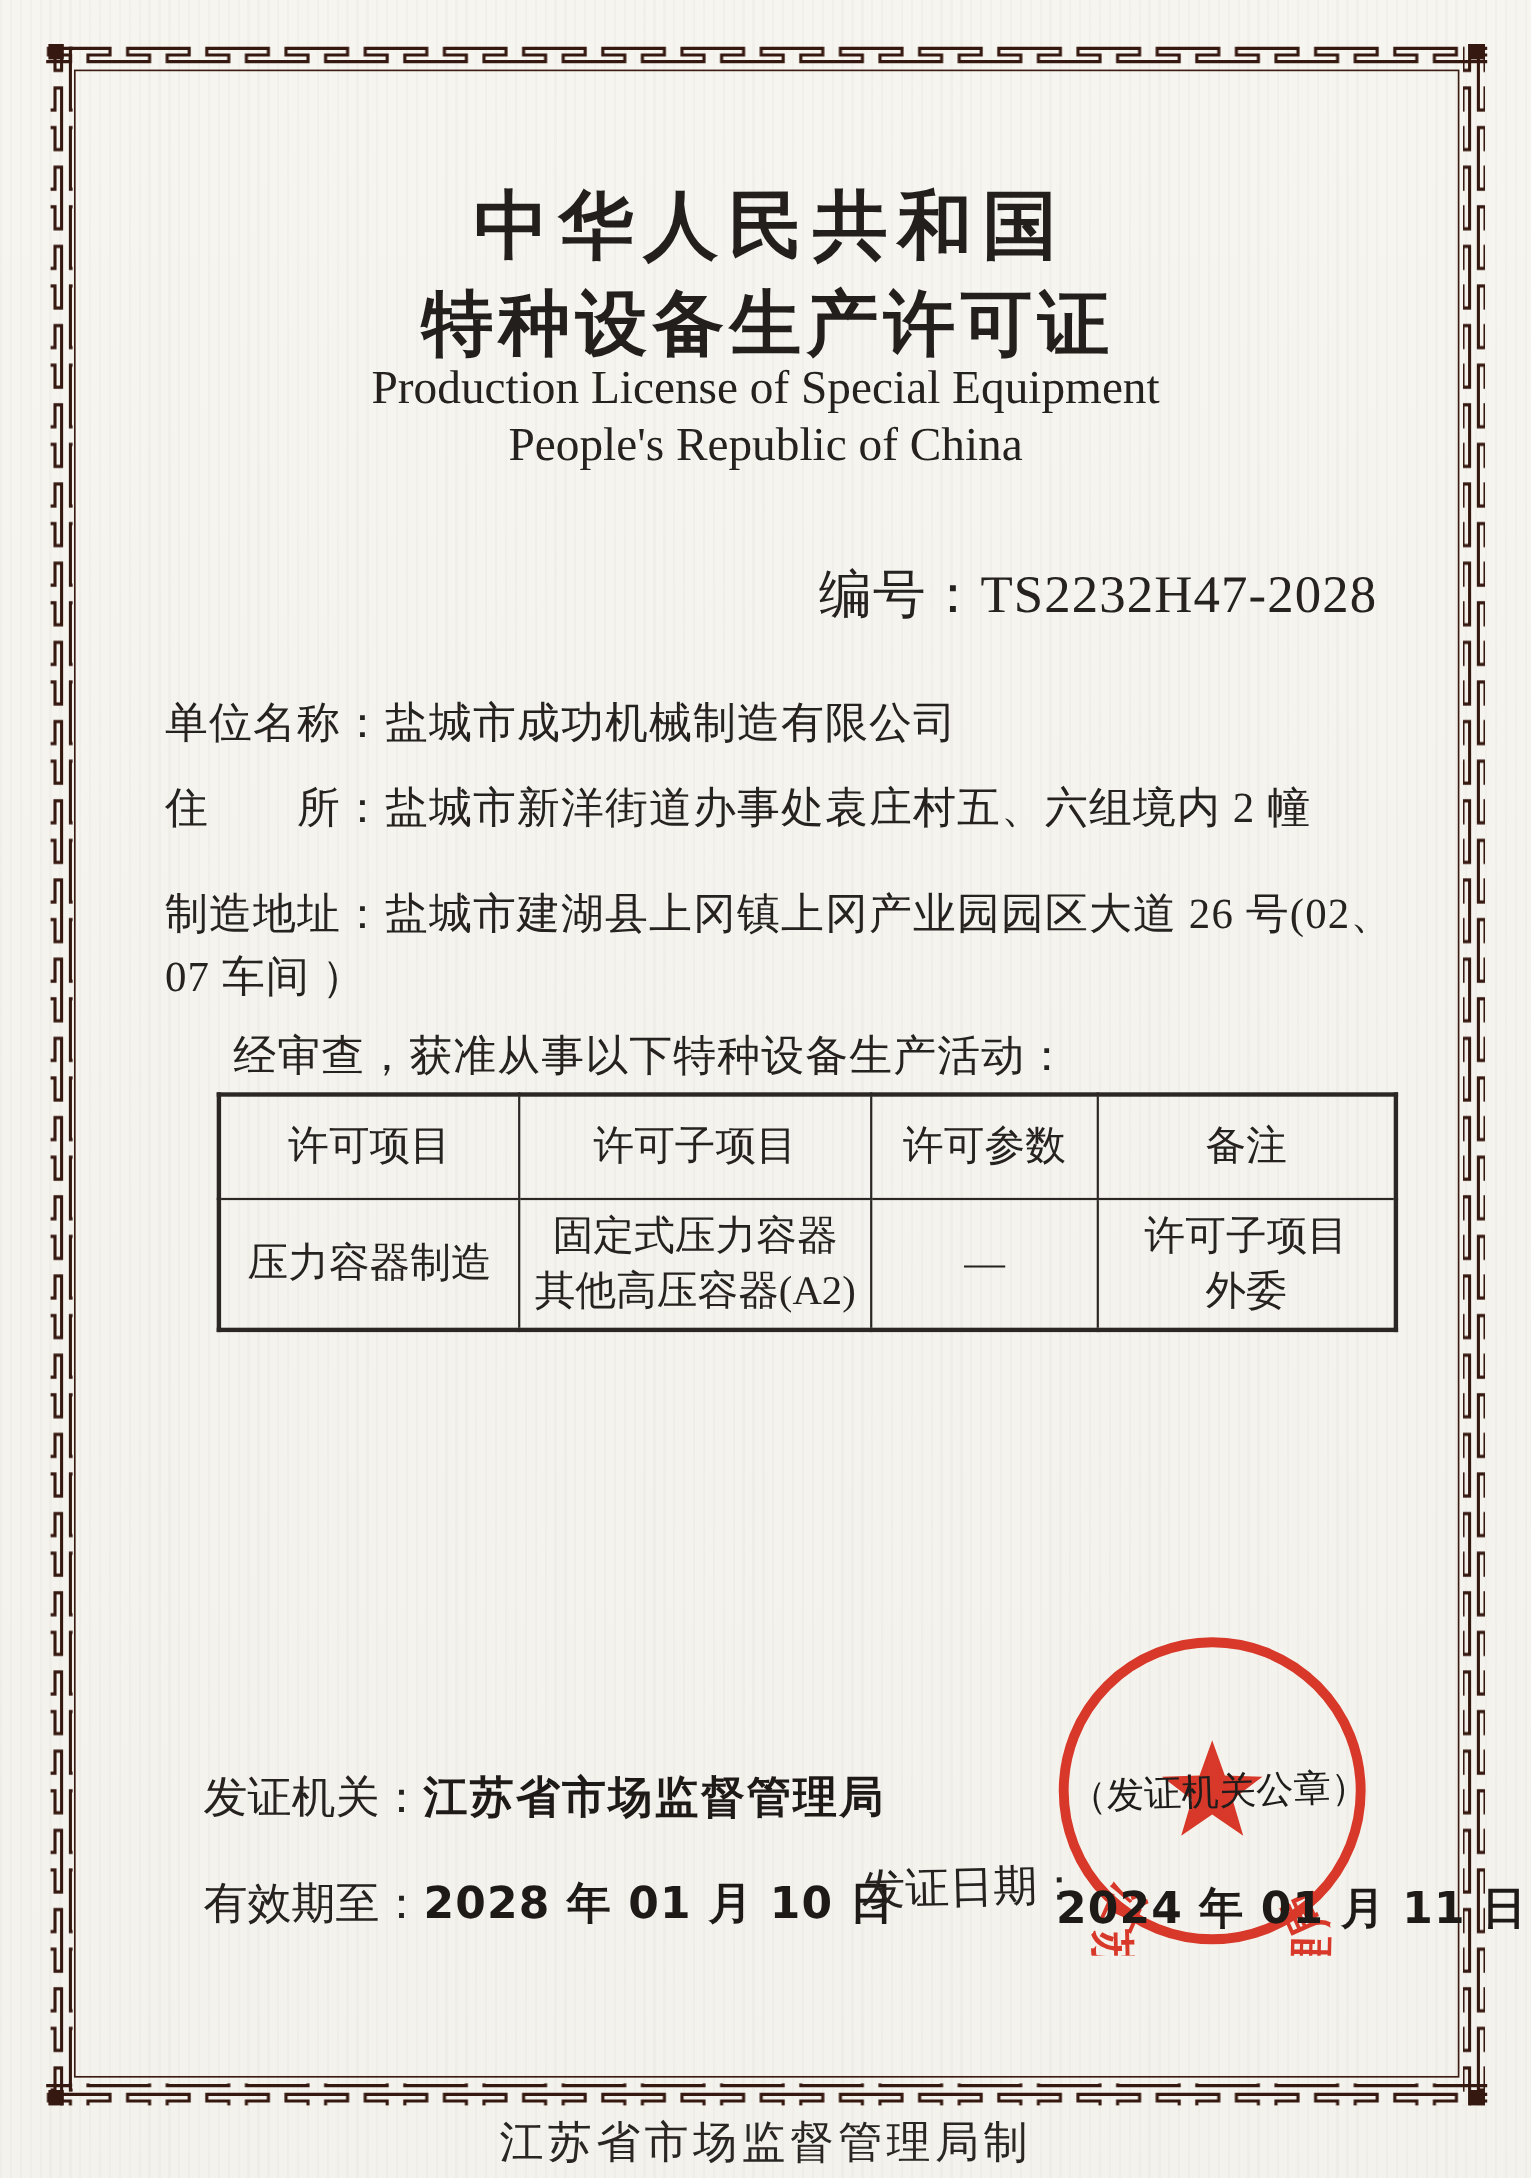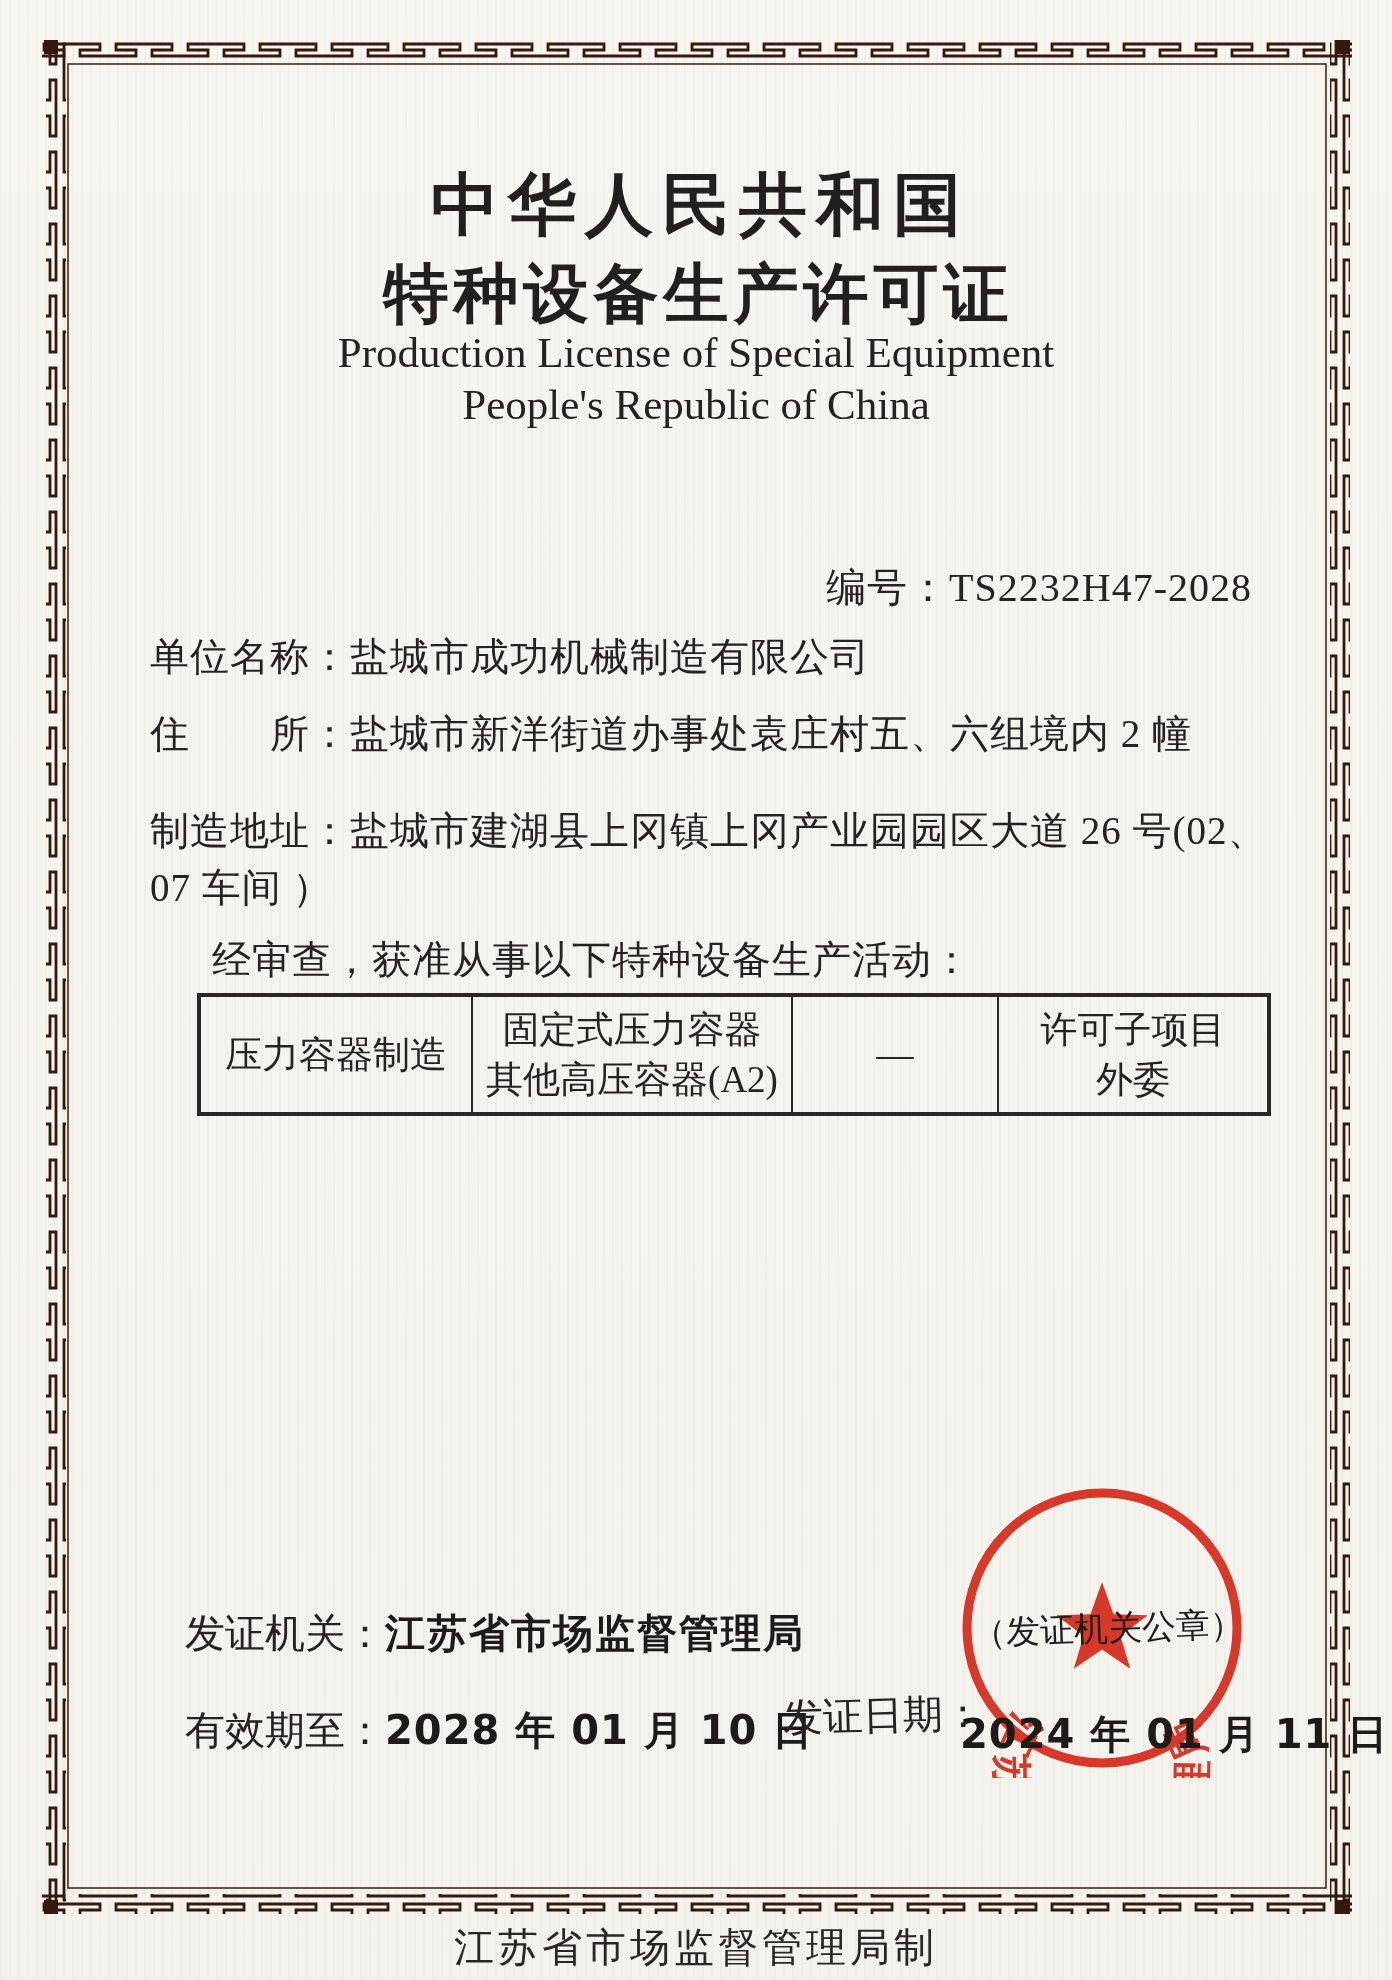--- a/index.html
+++ b/index.html
@@ -20,21 +20,21 @@
 
   .title-cn{position:absolute;left:0;width:100%;text-align:center;
     font-family:"DejaVu Sans","Liberation Sans",sans-serif;font-weight:700;color:#231f1c;}
   .title-cn1{top:160px;font-size:68px;letter-spacing:9px;text-indent:9px;}
   .title-cn2{top:250px;font-size:65px;letter-spacing:5px;text-indent:5px;}
   .title-en{position:absolute;left:0;width:100%;text-align:center;
     font-family:"Liberation Serif","DejaVu Serif",serif;font-weight:400;color:#25211e;}
   .title-en1{top:328px;font-size:43px;}
   .title-en2{top:380px;font-size:43px;}
 
-  .serial{position:absolute;top:560px;right:140px;font-size:40px;color:#262220;letter-spacing:1px;margin-left:33px;}
+  .serial{position:absolute;top:508px;right:140px;font-size:48px;color:#262220;letter-spacing:1px;margin-left:33px;}
 
   .info-line{position:absolute;left:150px;width:1130px;font-size:39px;color:#262220;letter-spacing:1px;white-space:nowrap;}
   .il-1{top:630px;}
   .il-2{top:707px;}
   .il-3{top:804px;}
   .il-4{top:861px;}
   .il-5{top:933px;padding-left:62px;}
 
   table.license{position:absolute;left:197px;top:993px;border-collapse:collapse;table-layout:fixed;
     font-size:37px;color:#262220;}
@@ -99,20 +99,26 @@
     <div class="serial">编号：TS2232H47-2028</div>
 
     <div class="info-line il-1">单位名称：盐城市成功机械制造有限公司</div>
     <div class="info-line il-2">住　　所：盐城市新洋街道办事处袁庄村五、六组境内 2 幢</div>
     <div class="info-line il-3">制造地址：盐城市建湖县上冈镇上冈产业园园区大道 26 号(02、</div>
     <div class="info-line il-4">07 车间 ）</div>
     <div class="info-line il-5">经审查，获准从事以下特种设备生产活动：</div>
 
     <table class="license">
       <tbody>
+          <tr class="hdr">
+        <th class="c1">许可项目</th>
+        <th class="c2">许可子项目</th>
+        <th class="c3">许可参数</th>
+        <th class="c4">备注</th>
+      </tr>
       <tr class="row">
         <td class="c1">压力容器制造</td>
         <td class="c2">
           <span class="cell-line">固定式压力容器</span>
           <span class="cell-line">其他高压容器(A2)</span>
         </td>
         <td class="c3">—</td>
         <td class="c4">
           <span class="cell-line">许可子项目</span>
           <span class="cell-line">外委</span>

